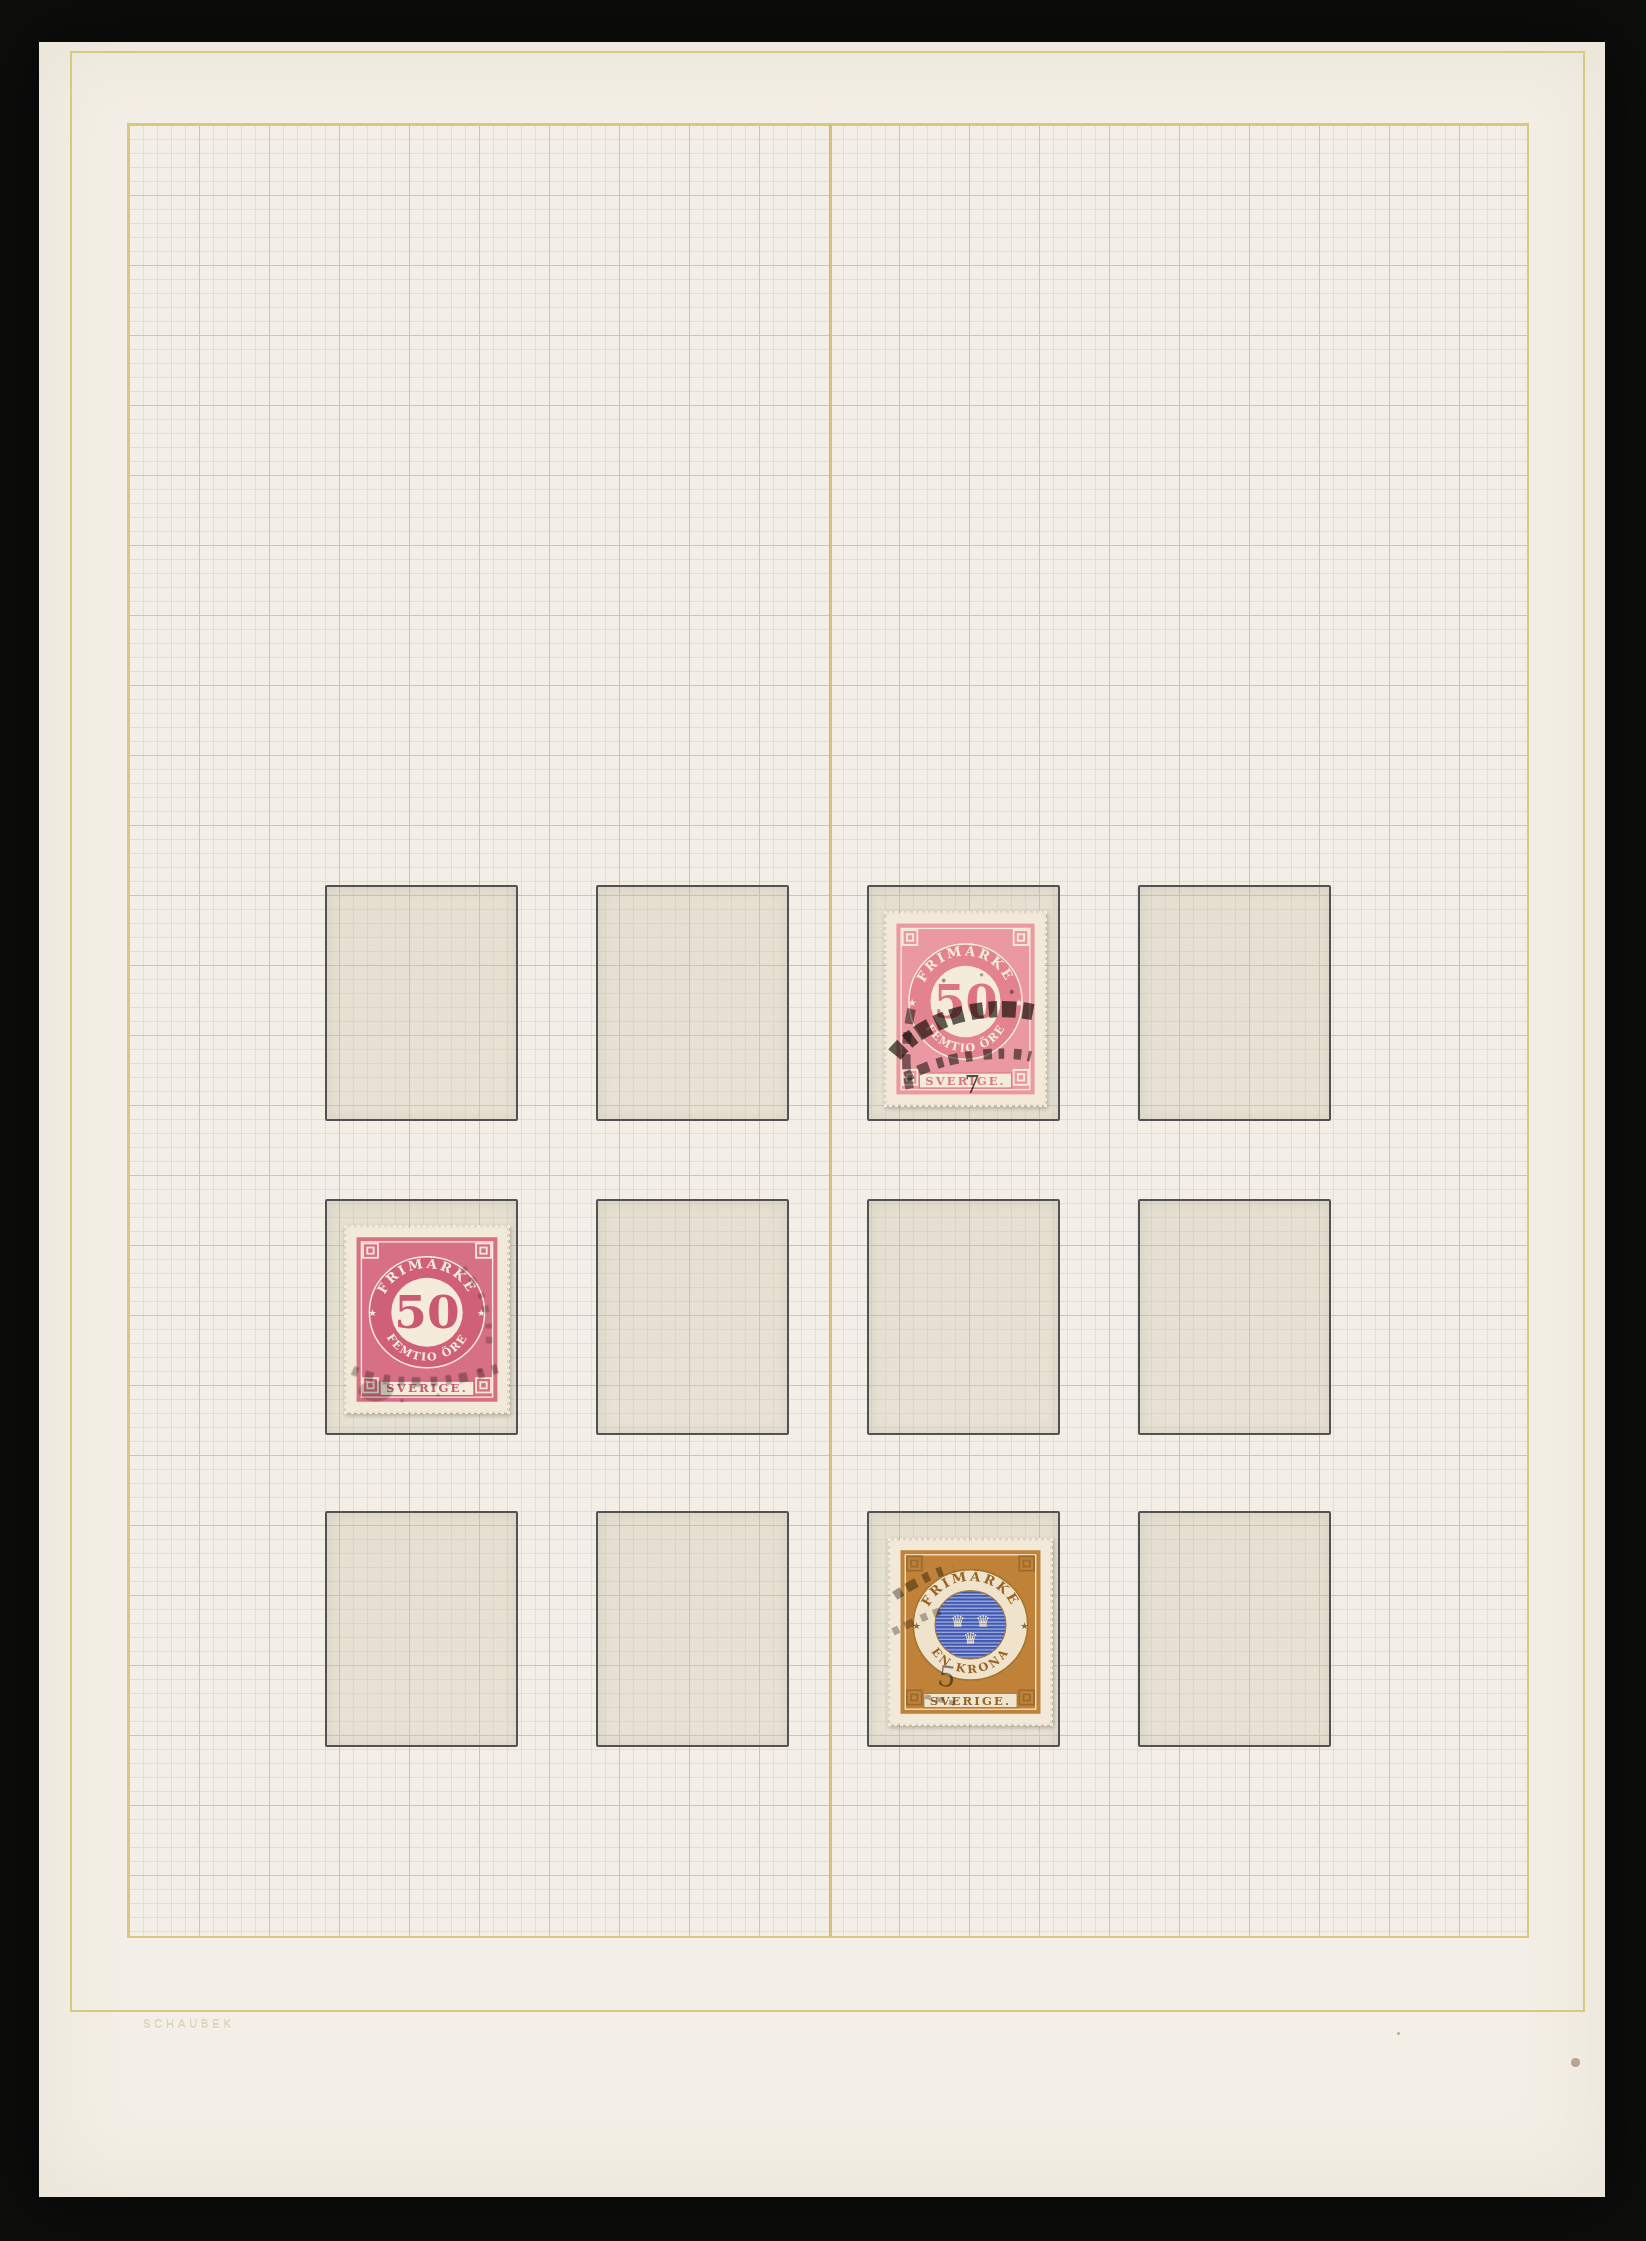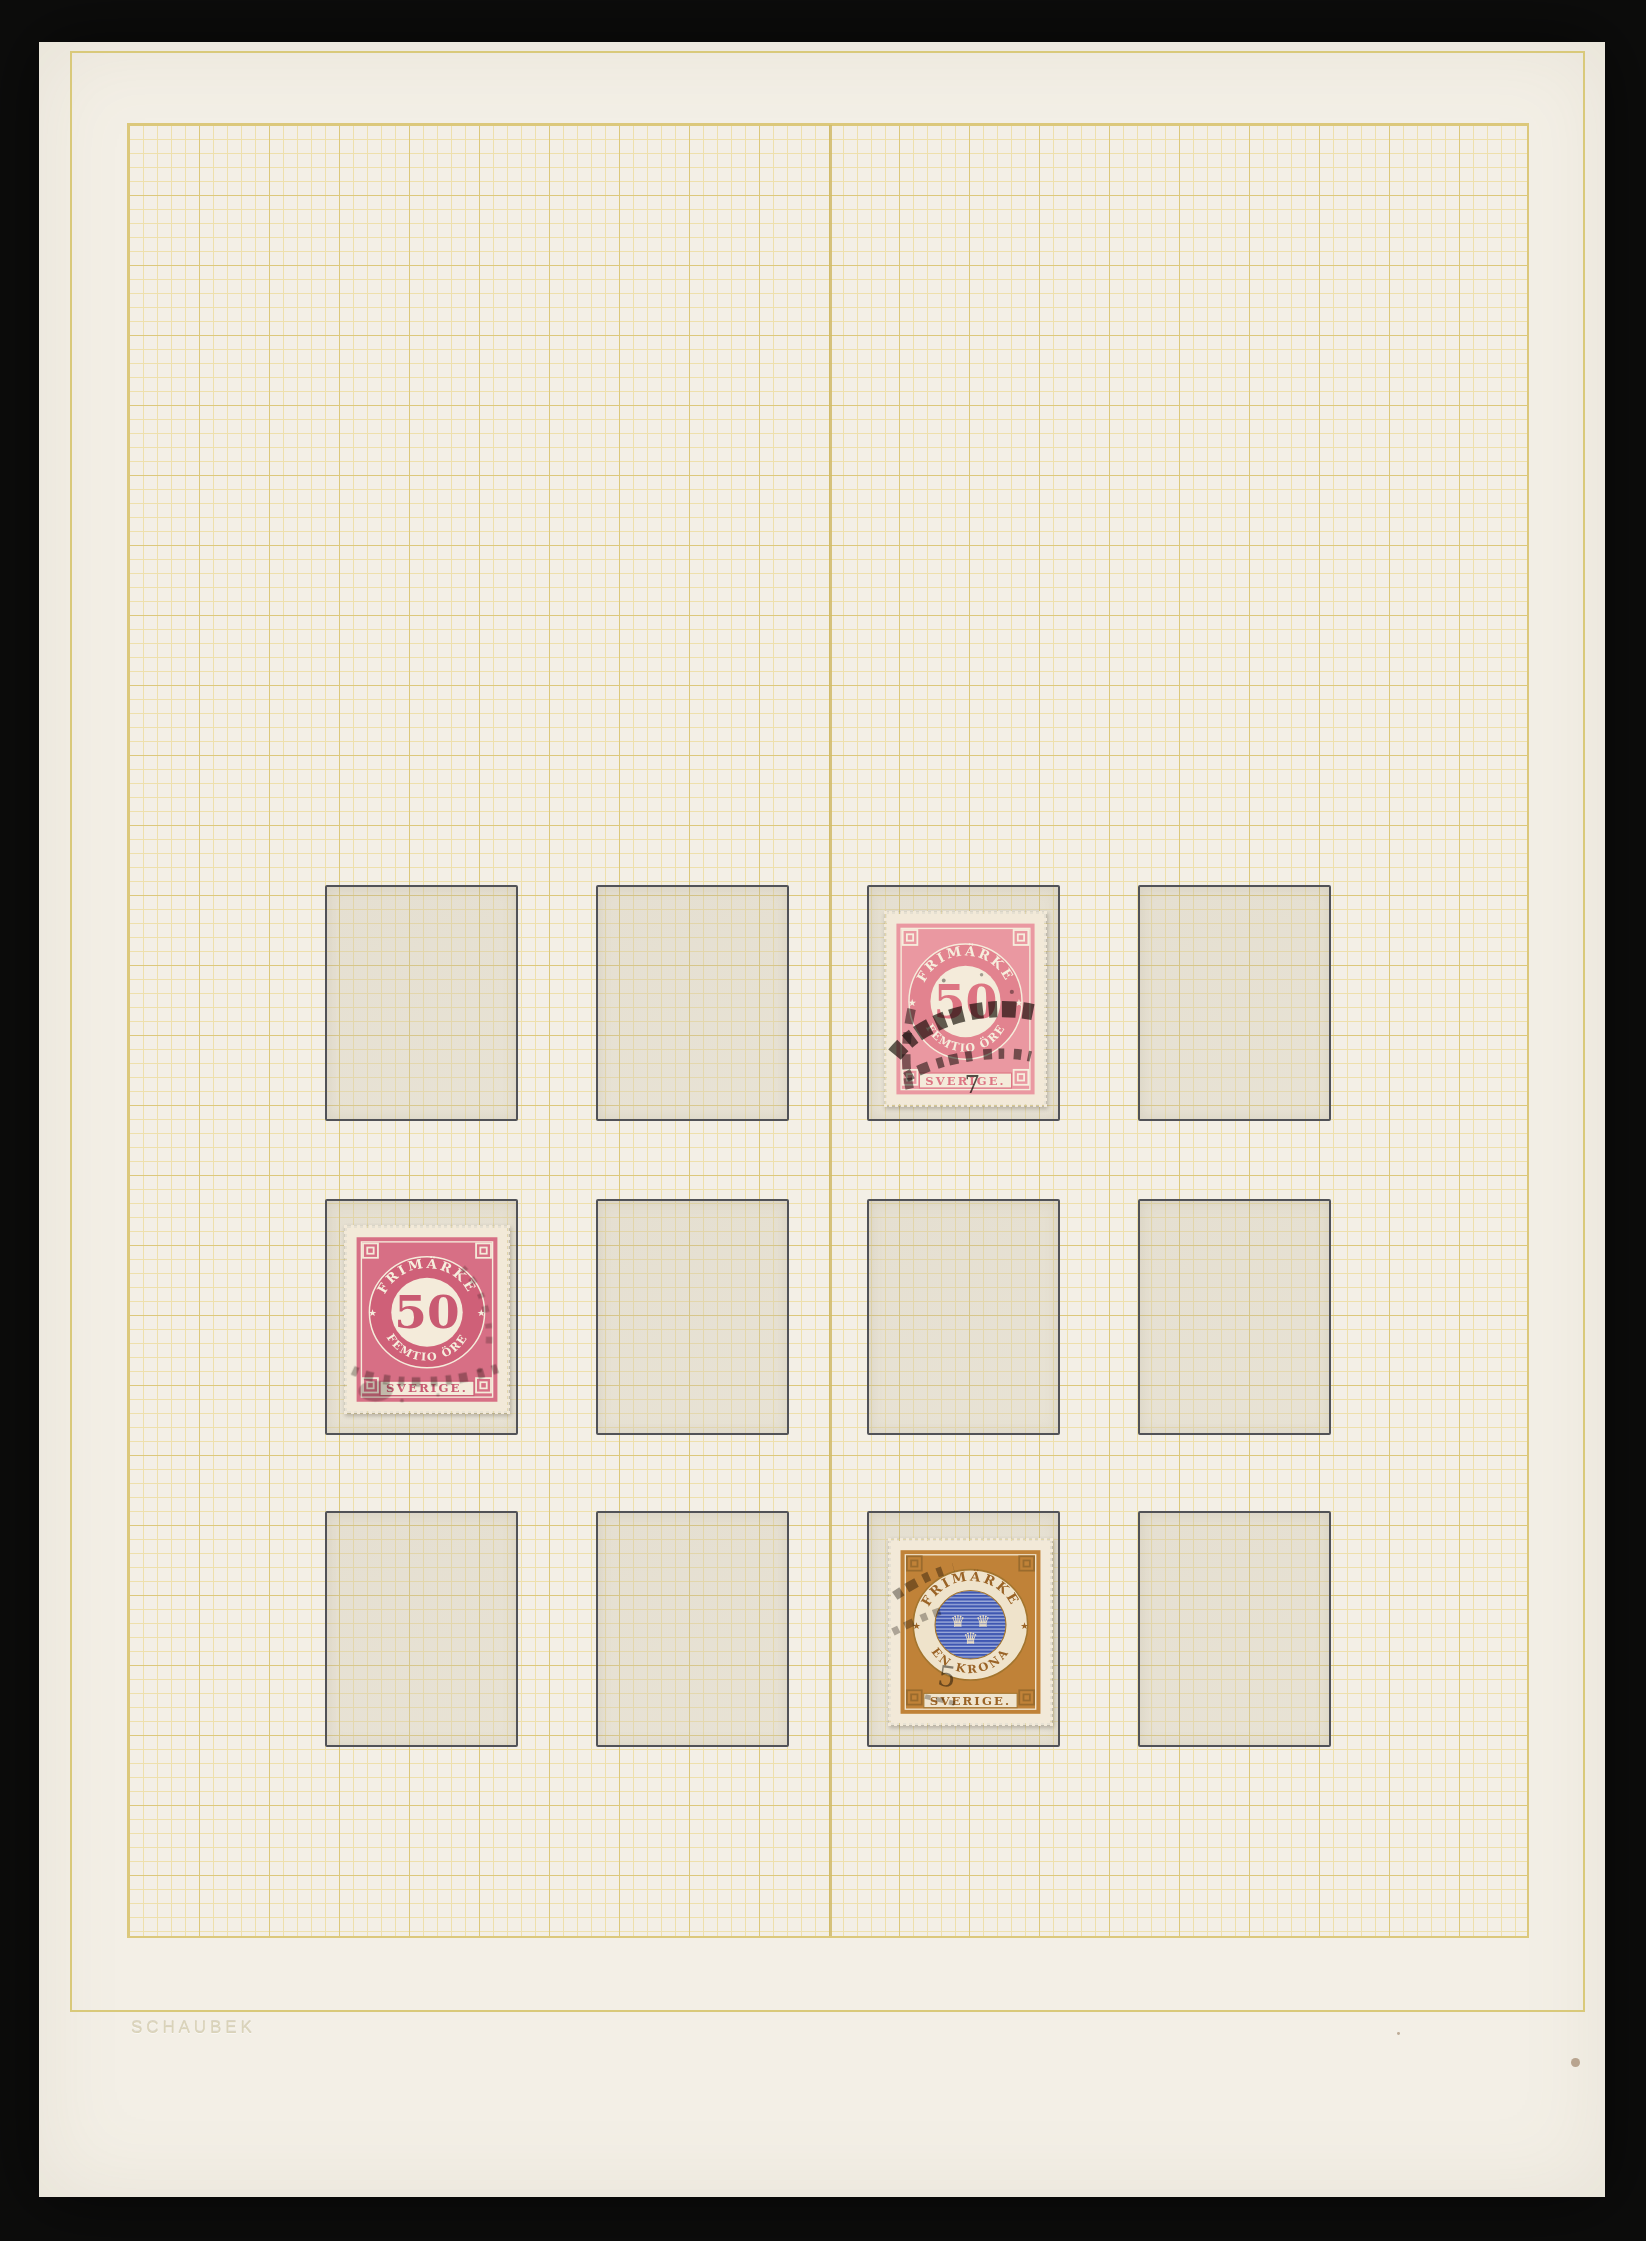--- a/index.html
+++ b/index.html
@@ -22,22 +22,22 @@
         box-shadow:inset 0 0 13.7px rgba(150,140,110,.20);}
   .r1{top:843px}.r2{top:1157px}.r3{top:1469px}
   .c1{left:286px}.c2{left:557px}.c3{left:828px}.c4{left:1099px}
   .stamp{position:absolute;box-sizing:border-box;border:3.9px dotted #f2e9d8;background:#f2e9d8;
         background-clip:padding-box;box-shadow:1px 2px 3.9px rgba(60,55,40,.28);}
   #stamp1{left:14.7px;top:23.5px;width:163px;height:196px;}
   #stamp2{left:16.7px;top:23.5px;width:166px;height:189px;}
   #stamp3{left:18.6px;top:24.5px;width:165px;height:188px;}
   .stamp svg{position:absolute;left:0;top:0;width:100%;height:100%;}
   .cancel{mix-blend-mode:multiply;}
-  .brand{position:absolute;left:92px;top:1976px;font-family:"Liberation Sans",sans-serif;
-        font-size:17px;letter-spacing:3.9px;color:#d8d0b4;opacity:.9;
+  .brand{position:absolute;left:104px;top:1976px;font-family:"Liberation Sans",sans-serif;
+        font-size:11px;letter-spacing:3.9px;color:#d8d0b4;opacity:.9;
         text-shadow:0 1px 0 rgba(255,255,255,.55), 0 -1px 0 rgba(150,140,110,.30);}
   .speck{position:absolute;border-radius:50%;background:#8a6a4a;}
   .speck1{left:1532px;top:2016px;width:8.8px;height:8.8px;opacity:.55;}
   .speck2{left:1358px;top:1990px;width:2.9px;height:2.9px;opacity:.5;}
 </style>
 </head>
 <body>
 
 <div class="canvas">
   <div class="page">

